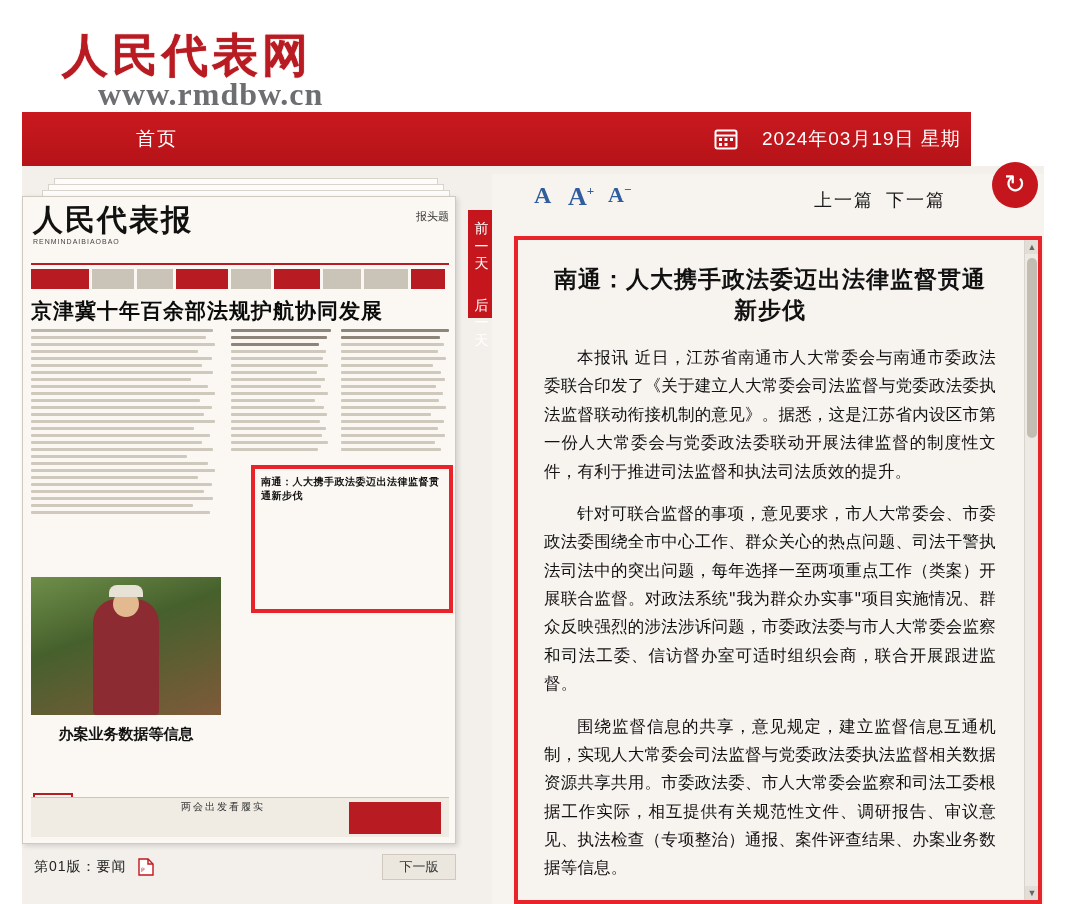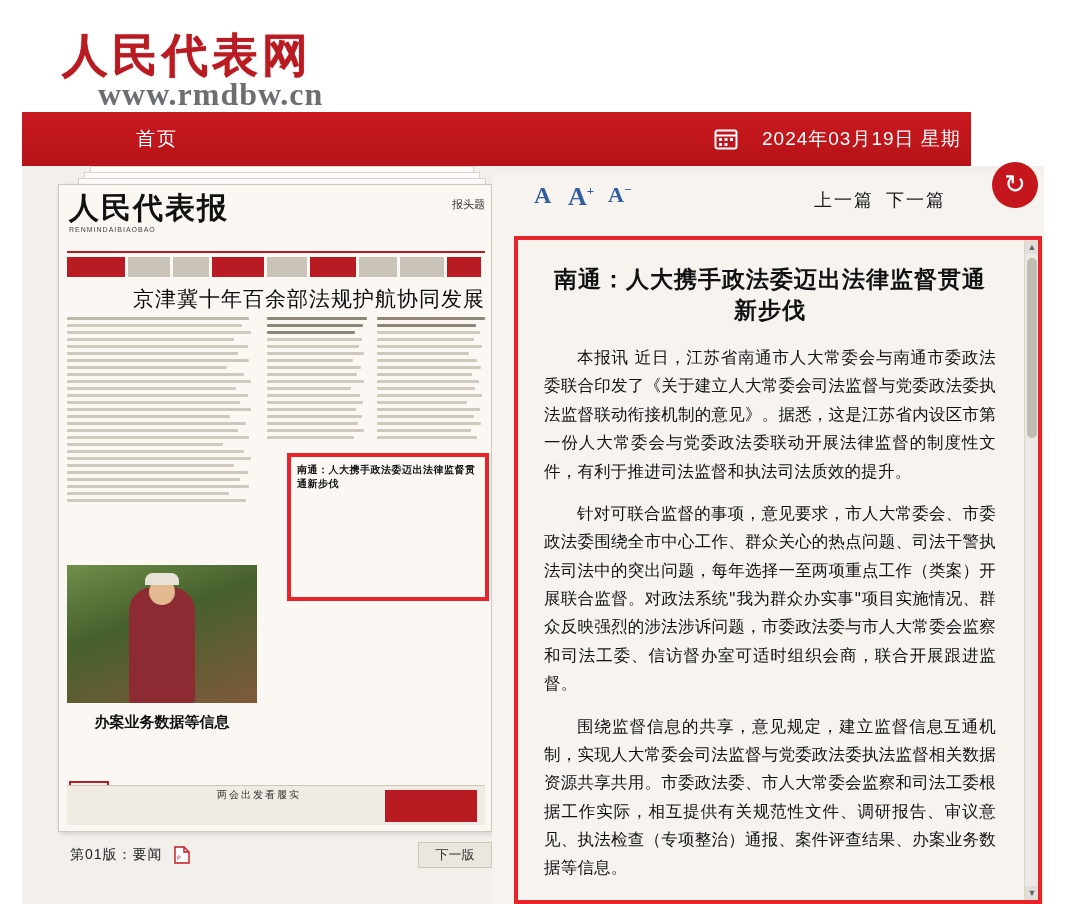--- a/index.html
+++ b/index.html
@@ -82,22 +82,22 @@
   .content {
     position: absolute;
     left: 22px; top: 166px;
     width: 1022px; height: 738px;
     background: #f3f0ec;
   }
 
   
   .paper-wrap {
     position: absolute;
-    left: 0px; top: 0;
-    width: 448px; height: 700px; margin-left: 36px;
+    left: 0px; top: 12px;
+    width: 448px; height: 700px;
   }
   .paper-stack {
     position: absolute;
     left: 14px; top: 0px;
     width: 420px; height: 30px;
   }
   .paper-stack i {
     position: absolute;
     display: block;
     background: #fdfcfa;
@@ -139,25 +139,25 @@
   }
   .np-flagrow {
     position: absolute; left: 8px; top: 72px; width: 418px; height: 22px;
     display: flex; gap: 3px;
   }
   .np-flagrow .chip { flex: 0 0 auto; height: 20px; background: #c9c3b8; }
   .np-flagrow .chip.red { background: #b81c22; }
   .np-headline {
     position: absolute; left: 8px; top: 100px; width: 418px;
     font-family: "DejaVu Serif", serif;
-    font-weight: normal;
+    font-weight: bold;
     font-size: 21px;
     color: #0b0b0b;
     letter-spacing: 1px;
-    text-align: right;
+    text-align: left;
   }
   .np-cols {
     position: absolute; left: 8px; top: 132px; width: 418px; height: 508px;
   }
   .np-col { position: absolute; top: 0; }
   .tline { height: 3px; background: #bdb6ab; margin-bottom: 4px; border-radius: 1px; }
   .tline.s { background: #cfc8bd; }
   .tline.dark { background: #8d8579; }
   .np-photo {
     position: absolute;

